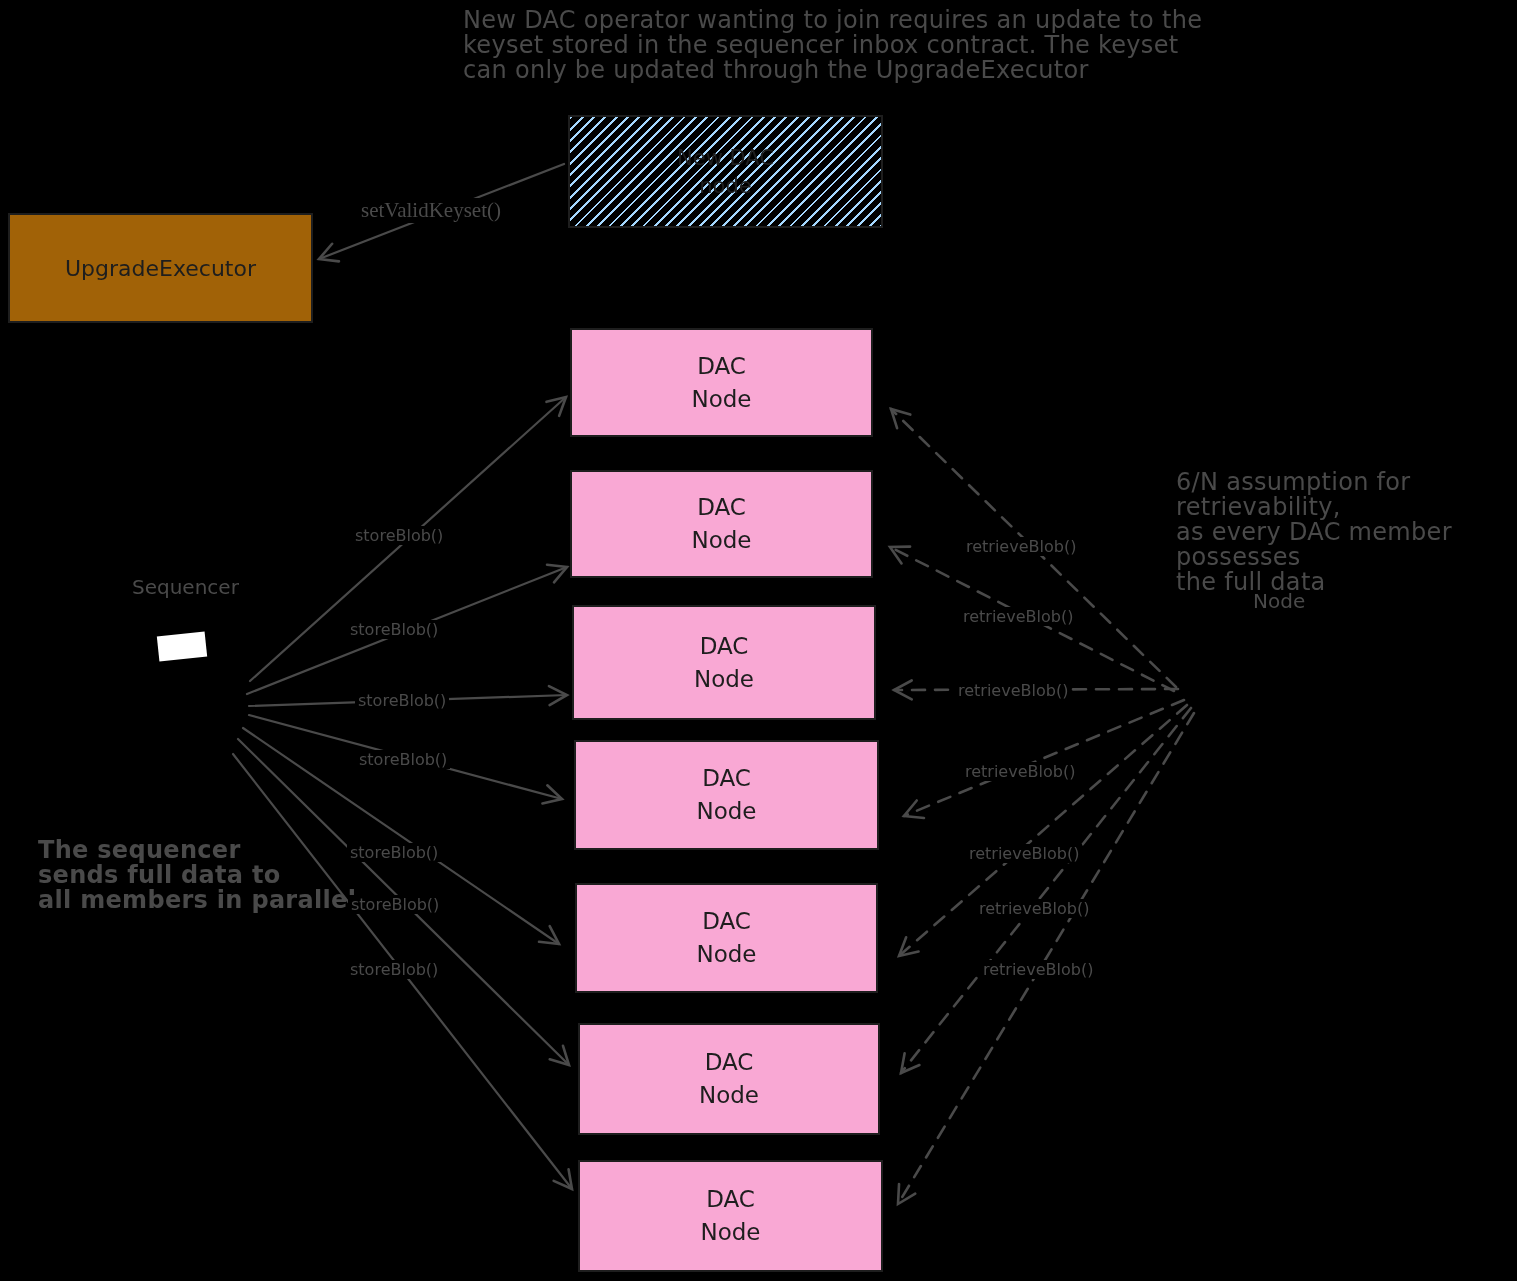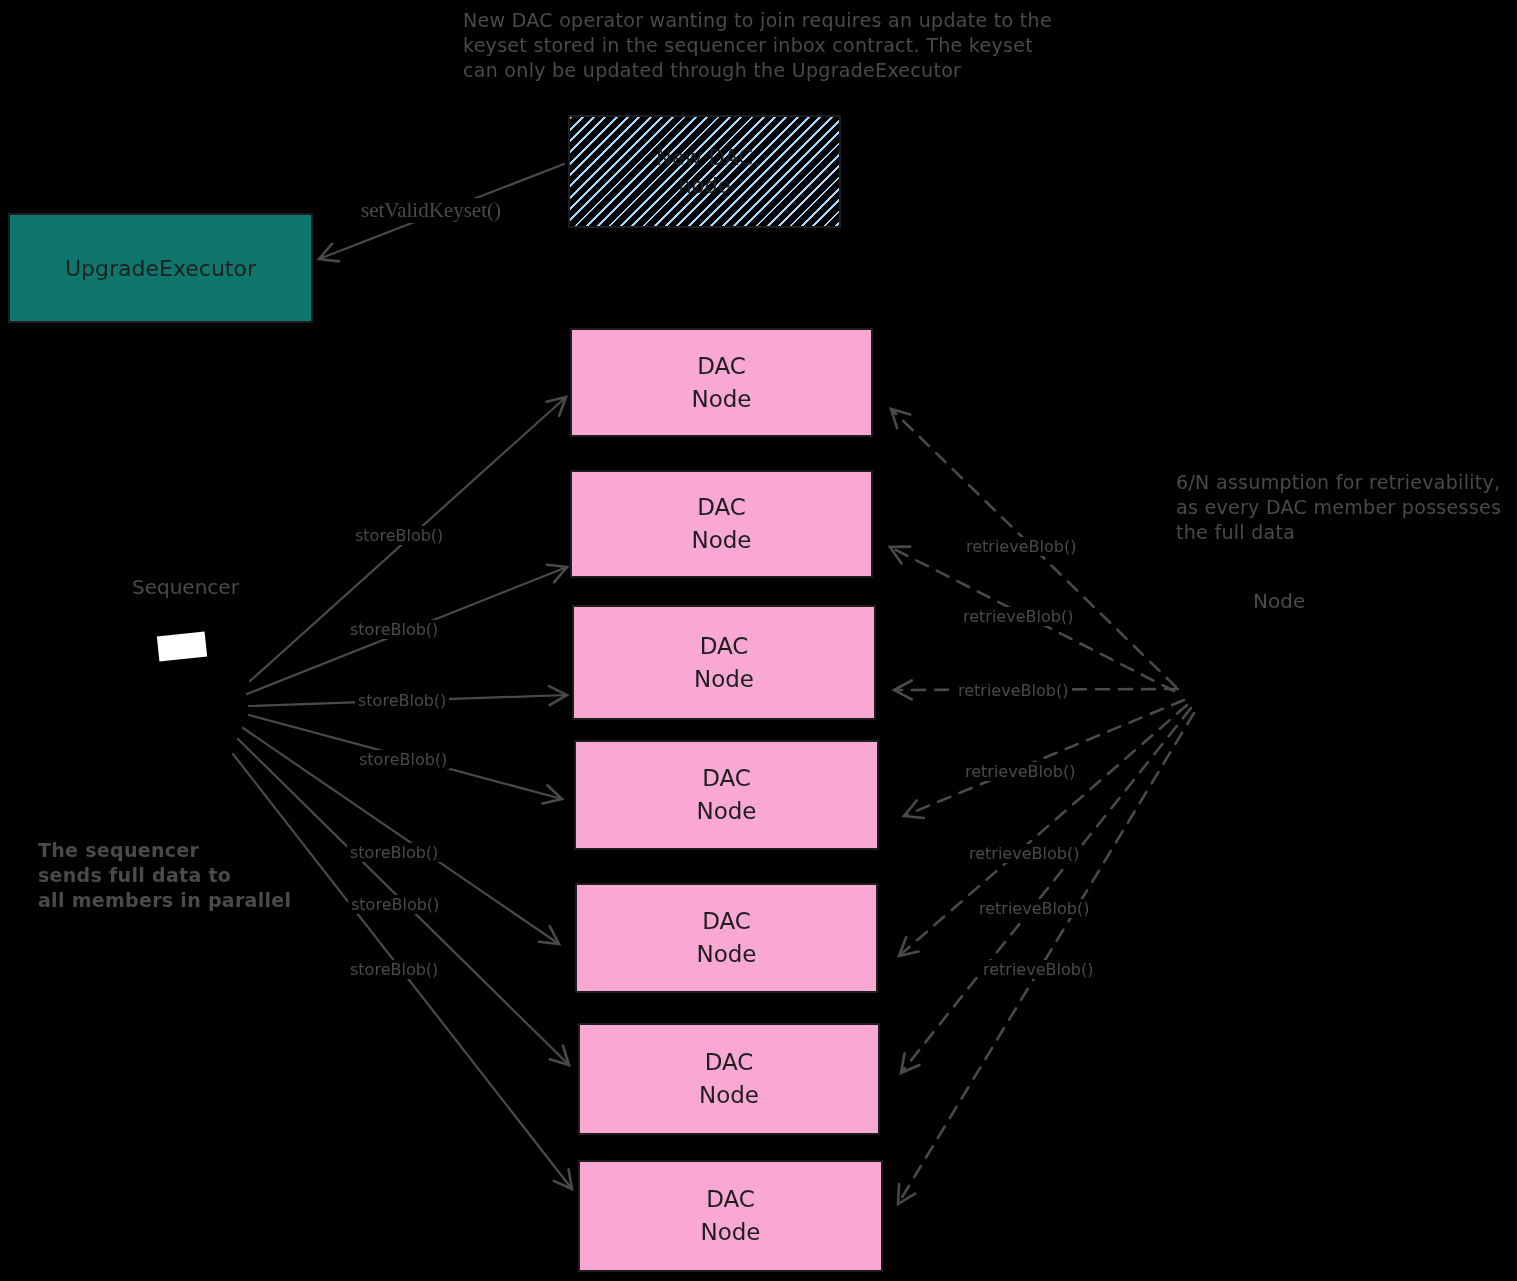--- a/index.html
+++ b/index.html
@@ -10,21 +10,21 @@
     background: #000000;
     font-family: "DejaVu Sans", sans-serif;
     overflow: hidden;
   }
   .arrows { position: absolute; left: 0; top: 0; z-index: 1; }
   .arrows line { stroke: #4a4a4a; stroke-width: 2.2; stroke-linecap: round; }
   .arrows line.dashed { stroke-dasharray: 13 10; stroke-width: 2.6; }
 
   .note {
     position: absolute; z-index: 2;
-    color: #4a4a4a; font-size: 19px; line-height: 25px;
+    color: #4a4a4a; font-size: 24px; line-height: 25px;
     white-space: pre-line; letter-spacing: 0.3px;
   }
   .actorlabel {
     position: absolute; z-index: 2;
     color: #4a4a4a; font-size: 20px; white-space: nowrap;
   }
   .calllabel {
     position: absolute; z-index: 3;
     color: #4a4a4a; font-size: 16px; white-space: nowrap;
     background: #000000; padding: 0 3px;
@@ -33,21 +33,21 @@
     position: absolute; z-index: 2;
     display: flex; align-items: center; justify-content: center;
     box-sizing: border-box; border: 2px solid #1e1e1e; text-align: center;
   }
   .box span { white-space: pre-line; text-align: center; }
   .node {
     background: #f9a8d4; color: #1e1e1e;
     font-size: 23px; line-height: 33px;
   }
   .executor {
-    background: #0f766e; color: #1e1e1e;
+    background: #a16207; color: #1e1e1e;
     font-size: 22px;
   }
   .hatched {
     background: repeating-linear-gradient(135deg, #a5d8ff 0 2px, #000000 2px 8px);
     color: #1e1e1e; font-size: 21px; line-height: 28px;
   }
   .seq-shape {
     position: absolute; z-index: 2;
     left: 158px; top: 634px; width: 48px; height: 25px;
     background: #ffffff; transform: rotate(-6deg);
@@ -93,21 +93,21 @@
 all members in parallel</div>
 
   <div class="note" style="left:1176px; top:470px;">6/N assumption for retrievability,
 as every DAC member possesses
 the full data</div>
 
   <div class="box executor" style="left:8px; top:213px; width:305px; height:110px;">
     <span>UpgradeExecutor</span>
   </div>
 
-  <div class="box hatched" style="left:568px; top:115px; width:273px; height:113px;">
+  <div class="box hatched" style="left:568px; top:115px; width:315px; height:113px;">
     <span>New DAC
 node</span>
   </div>
 
   <div class="actorlabel" style="left:132px; top:575px;">Sequencer</div>
   <div class="seq-shape"></div>
 
   <div class="actorlabel" style="left:1253px; top:589px;">Node</div>
 
   <div class="box node" style="left:570px; top:328px; width:303px; height:109px;">

